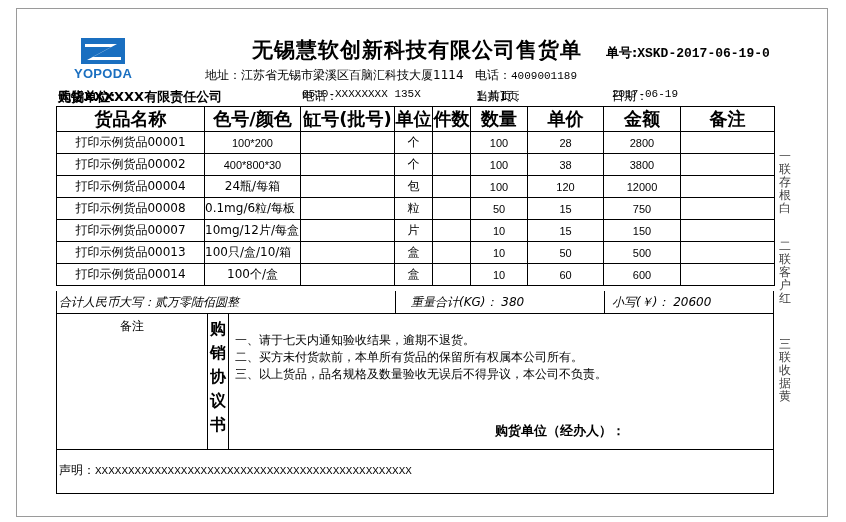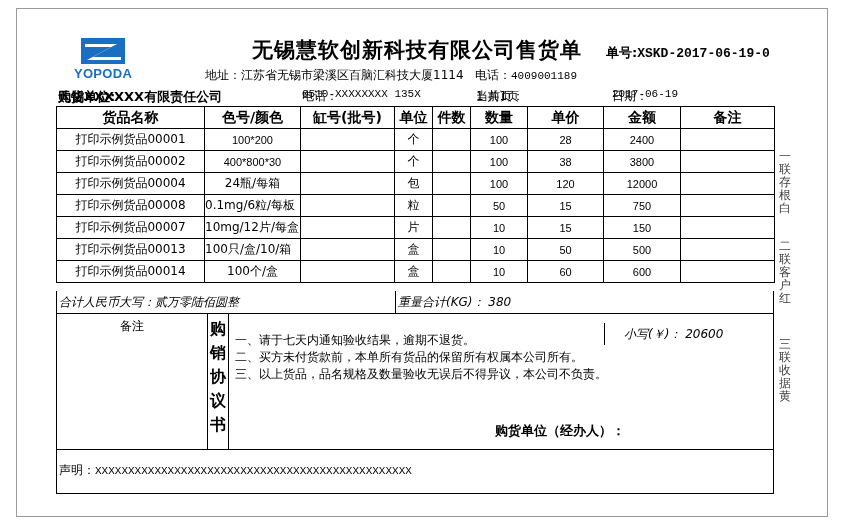--- a/index.html
+++ b/index.html
@@ -21,21 +21,21 @@
   .address .mono { font-family:"Liberation Mono", monospace; font-size:11px; }
   .buyer-line { position:absolute; left:58px; top:88px; width:716px; font-size:12px; white-space:nowrap; height:16px; }
   .buyer-line span { position:absolute; top:0; }
   .buyer { font-weight:bold; font-size:13px; }
   .mono { font-family:"Liberation Mono", monospace; font-size:11px; }
 
   table.items { position:absolute; left:56px; top:106px; width:718px;
                 border-collapse:collapse; table-layout:fixed; font-size:12px; }
   table.items th, table.items td { border:1px solid #000; height:21px; padding:0;
                 text-align:center; overflow:hidden; white-space:nowrap; }
-  table.items th { font-weight:bold; font-size:14px; }
+  table.items th { font-weight:bold; font-size:18px; }
   .num { font-family:"Liberation Sans", sans-serif; font-size:11px; }
   .spec { text-align:left !important; direction:rtl; }
   .spec span { direction:ltr; unicode-bidi:bidi-override; }
 
   .summary { position:absolute; left:56px; top:291px; width:718px; height:23px;
              border:1px solid #000; border-top:none; box-sizing:border-box; font-size:12px; }
   .summary div { position:absolute; top:0; height:22px; line-height:22px; white-space:nowrap;font-style:italic; }
 
   .agreement { position:absolute; left:56px; top:314px; width:718px; height:136px;
                border:1px solid #000; border-top:none; box-sizing:border-box; font-size:12px; }
@@ -124,21 +124,21 @@
   </thead>
   <tbody>
     <tr>
       <td>打印示例货品00001</td>
       <td class="num">100*200</td>
       <td></td>
       <td>个</td>
       <td></td>
       <td class="num">100</td>
       <td class="num">28</td>
-      <td class="num">2400</td>
+      <td class="num">2800</td>
       <td></td>
     </tr>
     <tr>
       <td>打印示例货品00002</td>
       <td class="num">400*800*30</td>
       <td></td>
       <td>个</td>
       <td></td>
       <td class="num">100</td>
       <td class="num">38</td>
@@ -198,22 +198,22 @@
       <td class="num">10</td>
       <td class="num">60</td>
       <td class="num">600</td>
       <td></td>
     </tr>
   </tbody>
 </table>
 
 <div class="summary">
   <div style="left:2px">合计人民币大写：贰万零陆佰圆整</div>
-  <div style="left:338px; border-left:1px solid #000; padding-left:2px; height:22px;">重量合计(KG)： 380</div>
-  <div style="left:547px; border-left:1px solid #000; padding-left:19px; height:22px;margin-top:32px;">小写(￥)： 20600</div>
+  <div style="left:338px; border-left:1px solid #000; padding-left:15px; height:22px;">重量合计(KG)： 380</div>
+  <div style="left:547px; border-left:1px solid #000; padding-left:7px; height:22px;">小写(￥)： 20600</div>
 </div>
 
 <div class="agreement">
   <div class="remark-label">备注</div>
   <div class="agr-title">
     <div>购</div>
     <div>销</div>
     <div>协</div>
     <div>议</div>
     <div>书</div>

